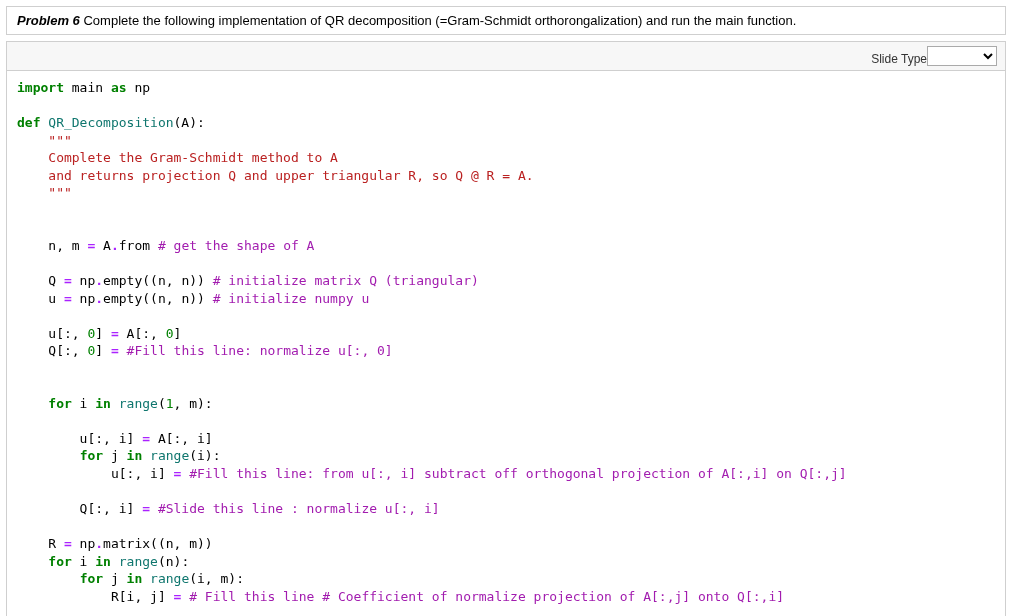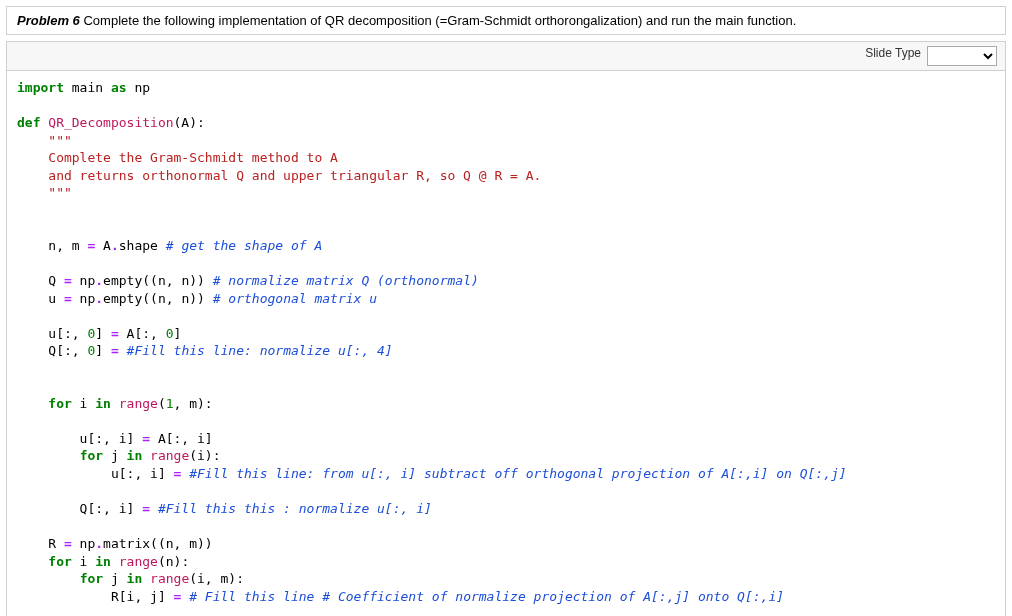--- a/index.html
+++ b/index.html
@@ -24,22 +24,21 @@
     text-align: right;
   }
   .problem-text { display: inline; }
   .toolbar {
     border: 1px solid #cfcfcf;
     border-bottom: none;
     background: #f7f7f7;
     padding: 4px 8px;
     display: flex;
     justify-content: flex-end;
-    align-items: flex-start;
-    gap: 6px;
+    align-items: flex-end;
     font-size: 12px;
     color: #333;
   }
   .slide-select {
     height: 20px;
     width: 70px;
     border: 1px solid #aaa;
     background: #fff;
     font-size: 11px;
   }
@@ -49,23 +48,23 @@
     padding: 8px 10px;
   }
   pre {
     margin: 0;
     font-family: "DejaVu Sans Mono", Menlo, Consolas, monospace;
     font-size: 13px;
     line-height: 1.35;
     white-space: pre;
   }
   .kw { color: #008000; font-weight: bold; }
-  .fn { color: #be185d; text-align: right; }
+  .fn { color: #0f766e; text-align: right; }
   .str { color: #BA2121; }
-  .comment { color: #1d4ed8; font-style: italic; }
+  .comment { color: #a21caf; }
   .num { color: #008000; }
   .op { color: #AA22FF; font-weight: bold; }
 </style>
 </head>
 <body>
 
 <div class="page">
   <div class="problem-cell">
     <span class="problem-title">Problem 6</span><span class="problem-text"> Complete the following implementation of QR decomposition (=Gram-Schmidt orthorongalization) and run the main function.</span>
   </div>
@@ -74,40 +73,40 @@
     <span>Slide Type</span>
     <select class="slide-select" value=""></select>
   </div>
 
   <div class="code-cell">
 <pre><span class="kw">import</span><span> main </span><span class="kw">as</span><span> np</span>
 
 <span class="kw">def</span><span> </span><span class="fn">QR_Decomposition</span><span>(A):</span>
 <span class="str">    """</span>
 <span class="str">    Complete the Gram-Schmidt method to A</span>
-<span class="str">    and returns orthonormal Q and upper triangular R, so Q @ R = A.</span>
+<span class="str">    and returns projection Q and upper triangular R, so Q @ R = A.</span>
 <span class="str">    """</span>
 
 
-<span>    n, m </span><span class="op">=</span><span> A</span><span class="op">.</span><span>shape </span><span class="comment"># get the shape of A</span>
+<span>    n, m </span><span class="op">=</span><span> A</span><span class="op">.</span><span>from </span><span class="comment"># get the shape of A</span>
 
-<span>    Q </span><span class="op">=</span><span> np</span><span class="op">.</span><span>empty((n, n)) </span><span class="comment"># normalize matrix Q (orthonormal)</span>
-<span>    u </span><span class="op">=</span><span> np</span><span class="op">.</span><span>empty((n, n)) </span><span class="comment"># orthogonal matrix u</span>
+<span>    Q </span><span class="op">=</span><span> np</span><span class="op">.</span><span>empty((n, n)) </span><span class="comment"># initialize matrix Q (triangular)</span>
+<span>    u </span><span class="op">=</span><span> np</span><span class="op">.</span><span>empty((n, n)) </span><span class="comment"># initialize numpy u</span>
 
 <span>    u[:, </span><span class="num">0</span><span>] </span><span class="op">=</span><span> A[:, </span><span class="num">0</span><span>]</span>
-<span>    Q[:, </span><span class="num">0</span><span>] </span><span class="op">=</span><span> </span><span class="comment">#Fill this line: normalize u[:, 4]</span>
+<span>    Q[:, </span><span class="num">0</span><span>] </span><span class="op">=</span><span> </span><span class="comment">#Fill this line: normalize u[:, 0]</span>
 
 
 <span>    </span><span class="kw">for</span><span> i </span><span class="kw">in</span><span> </span><span class="fn">range</span><span>(</span><span class="num">1</span><span>, m):</span>
 
 <span>        u[:, i] </span><span class="op">=</span><span> A[:, i]</span>
 <span>        </span><span class="kw">for</span><span> j </span><span class="kw">in</span><span> </span><span class="fn">range</span><span>(i):</span>
 <span>            u[:, i] </span><span class="op">=</span><span> </span><span class="comment">#Fill this line: from u[:, i] subtract off orthogonal projection of A[:,i] on Q[:,j]</span>
 
-<span>        Q[:, i] </span><span class="op">=</span><span> </span><span class="comment">#Fill this this : normalize u[:, i]</span>
+<span>        Q[:, i] </span><span class="op">=</span><span> </span><span class="comment">#Slide this line : normalize u[:, i]</span>
 
 <span>    R </span><span class="op">=</span><span> np</span><span class="op">.</span><span>matrix((n, m))</span>
 <span>    </span><span class="kw">for</span><span> i </span><span class="kw">in</span><span> </span><span class="fn">range</span><span>(n):</span>
 <span>        </span><span class="kw">for</span><span> j </span><span class="kw">in</span><span> </span><span class="fn">range</span><span>(i, m):</span>
 <span>            R[i, j] </span><span class="op">=</span><span> </span><span class="comment"># Fill this line # Coefficient of normalize projection of A[:,j] onto Q[:,i]</span>
 
 </pre>
   </div>
 </div>
 

